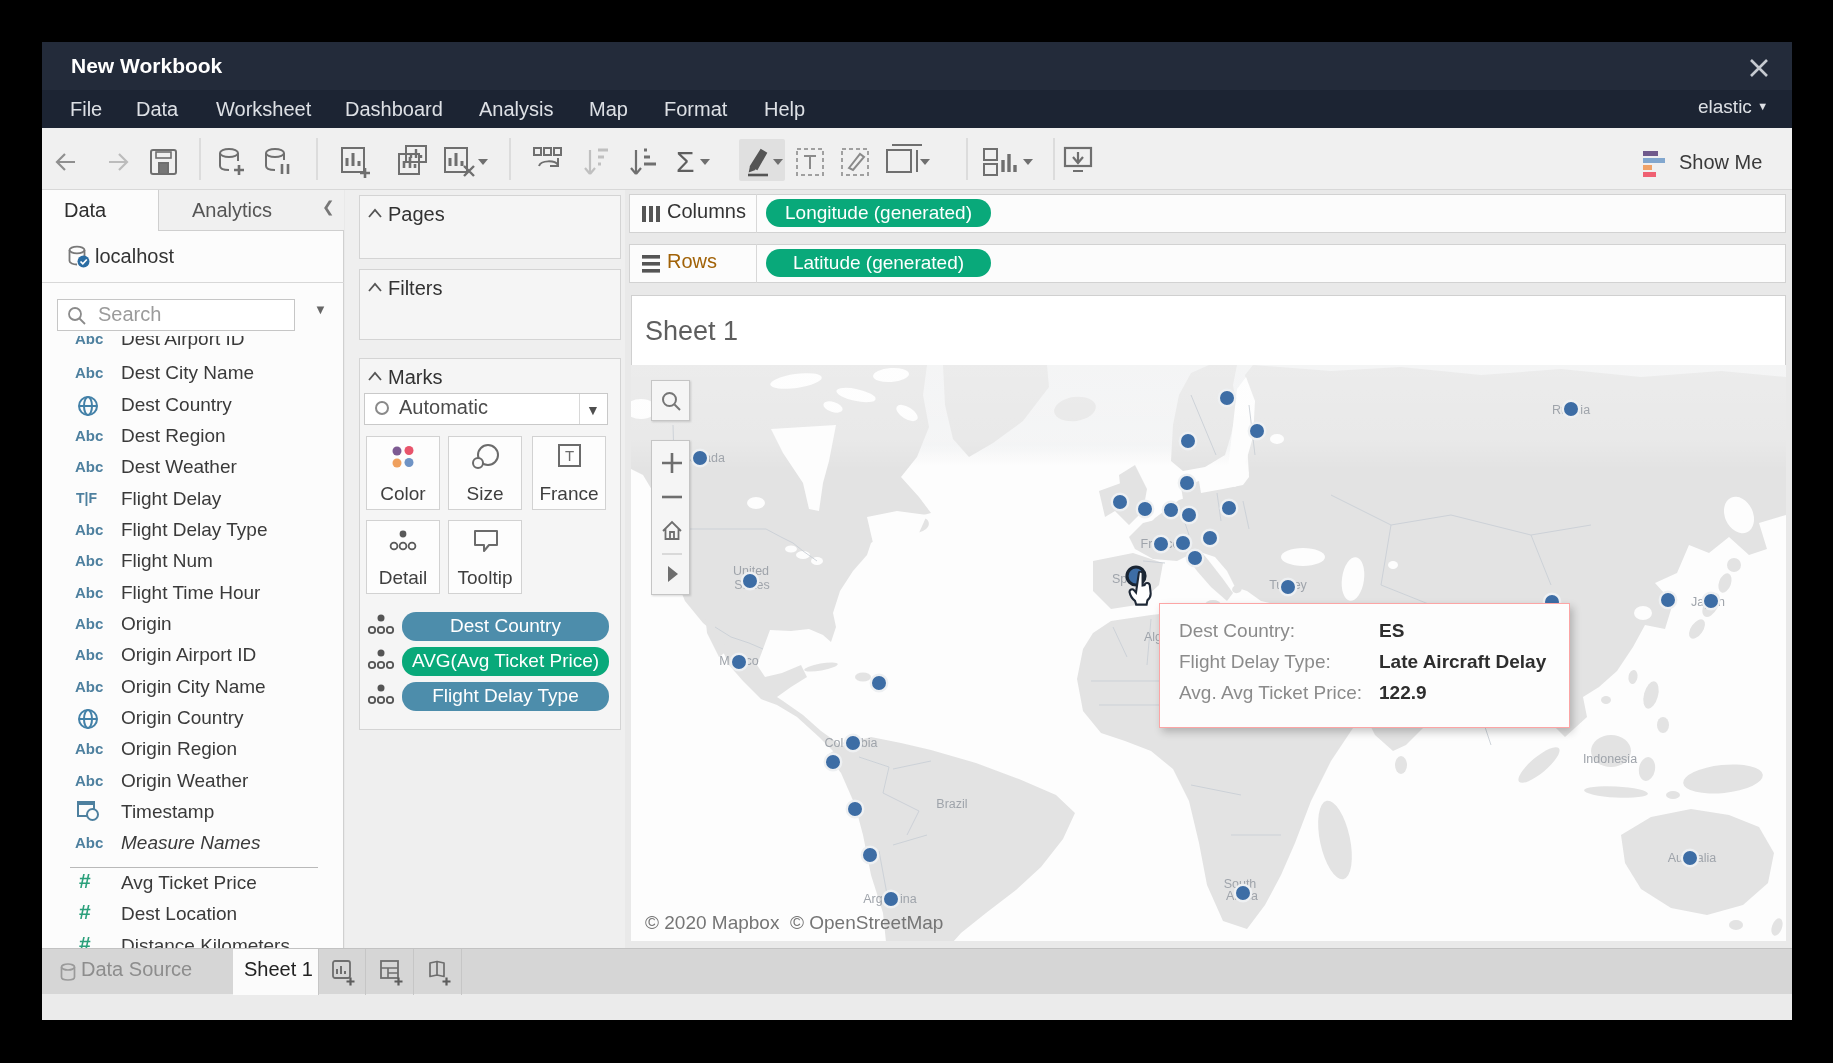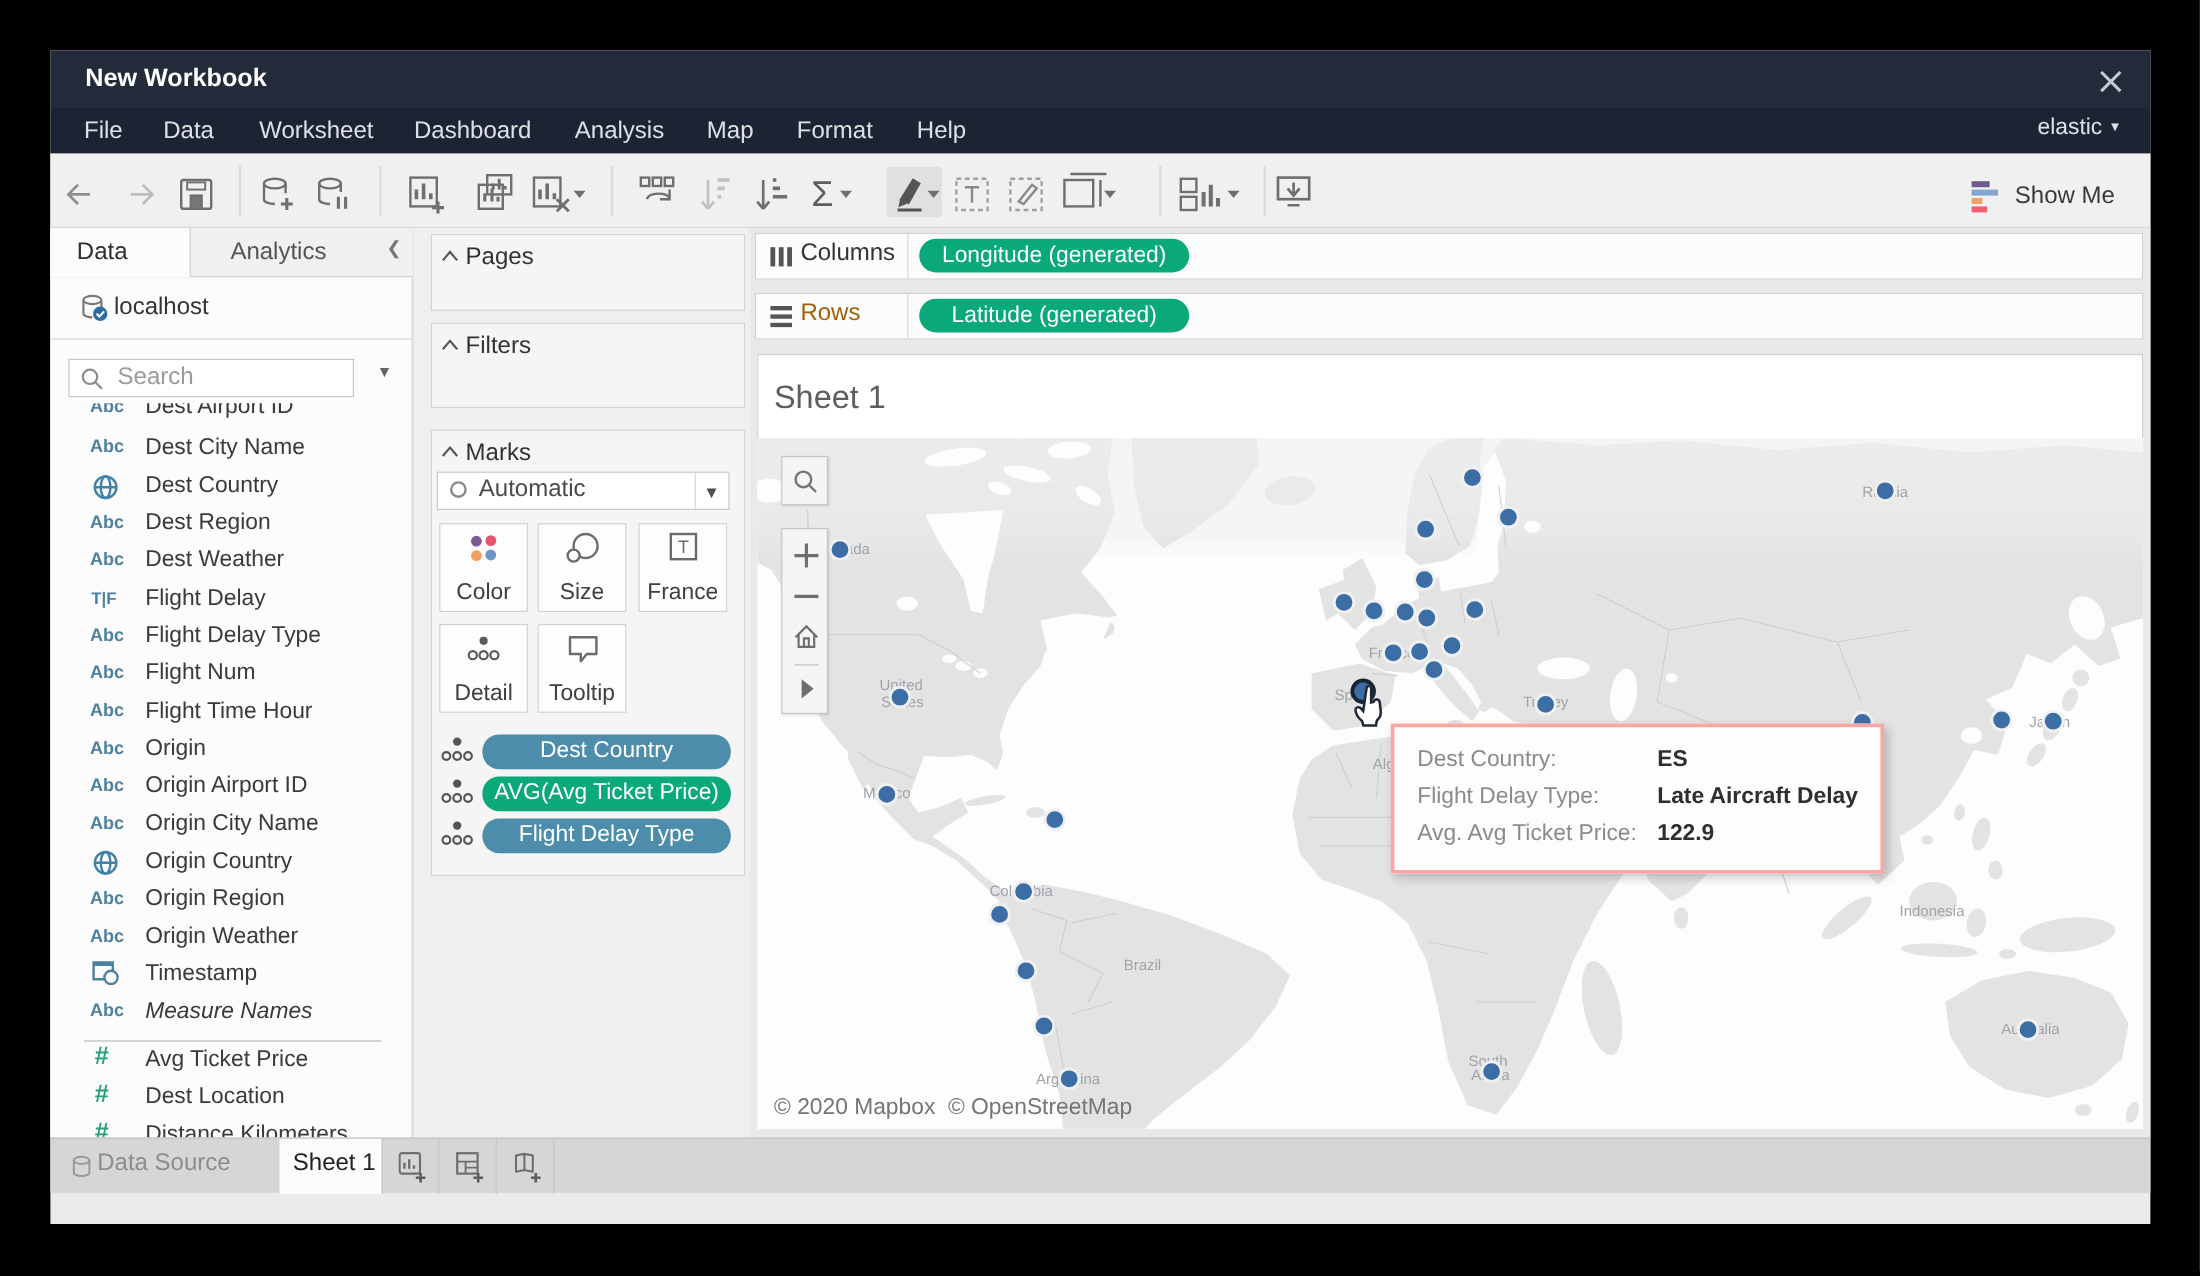--- a/index.html
+++ b/index.html
@@ -23,21 +23,21 @@
 .frow{position:absolute;left:0;width:302px;height:28px;}
 .frow .ftxt{position:absolute;left:79px;top:0;font-size:19px;color:#3a3a3a;line-height:28px;white-space:nowrap;}
 .abc{position:absolute;left:33px;top:5px;color:#4e809f;font-weight:bold;font-size:15px;}
 .tf{position:absolute;left:34px;top:5px;color:#4e809f;font-weight:bold;font-size:14px;}
 .num{position:absolute;left:37px;top:0px;color:#2ba07b;font-weight:bold;font-size:21px;}
 .cal{position:absolute;left:35px;top:3px;width:18px;height:16px;border:2px solid #4e809f;border-top:4px solid #4e809f;}
 .cal::after{content:"";position:absolute;right:-6px;bottom:-6px;width:9px;height:9px;border-radius:50%;border:2px solid #4e809f;background:#fcfcfc;}
 .mbtn{position:absolute;width:74px;height:74px;background:#fdfdfd;border:1px solid #d2d2d2;}
 .mlab{position:absolute;left:0;top:46px;width:72px;text-align:center;font-size:19px;color:#3f3f3f;}
 .mapbtn{position:absolute;background:#f5f5f5;border:1px solid #c5c5c5;box-shadow:1px 1px 2px rgba(0,0,0,0.15);}
-#tooltip{left:528px;top:238px;width:411px;height:125px;background:#fdfdfd;border:3px solid #fca5a5;box-shadow:3px 4px 8px rgba(0,0,0,0.22);}
+#tooltip{left:528px;top:238px;width:411px;height:125px;background:#fdfdfd;border:1px solid #fca5a5;box-shadow:3px 4px 8px rgba(0,0,0,0.22);}
 .ttrow{position:absolute;left:19px;width:390px;height:28px;}
 .ttl{position:absolute;left:0;font-size:19px;color:#8b8b8b;white-space:nowrap;}
 .ttv{position:absolute;left:200px;font-size:19px;color:#2e2e2e;font-weight:bold;white-space:nowrap;}
 svg{display:block;}
 </style></head>
 <body>
 <div id="win">
   <div id="titlebar" class="abs">
     <div class="abs" style="left:29px;top:12px;color:#fff;font-size:21px;font-weight:bold;">New Workbook</div>
     <svg class="abs" style="left:1707px;top:16px;" width="20" height="20">

